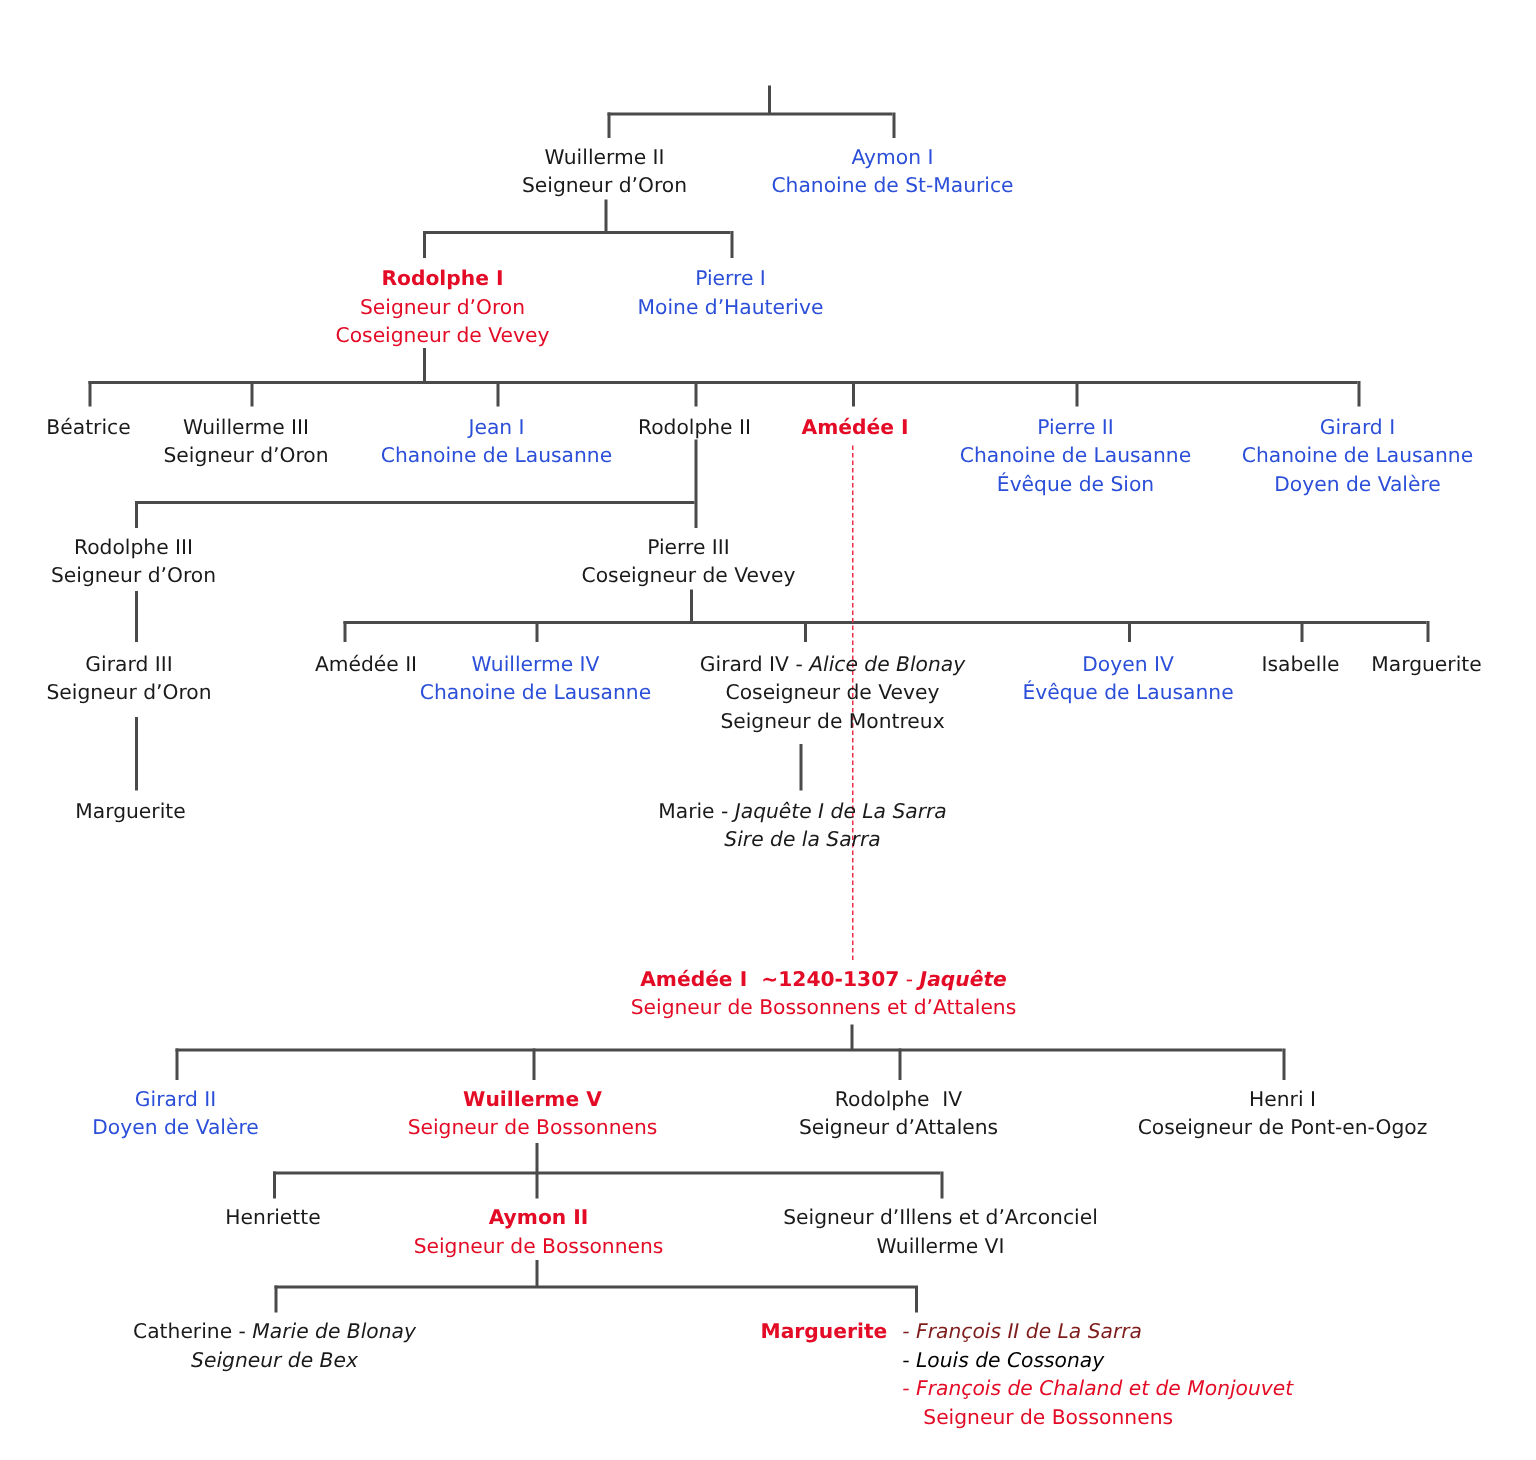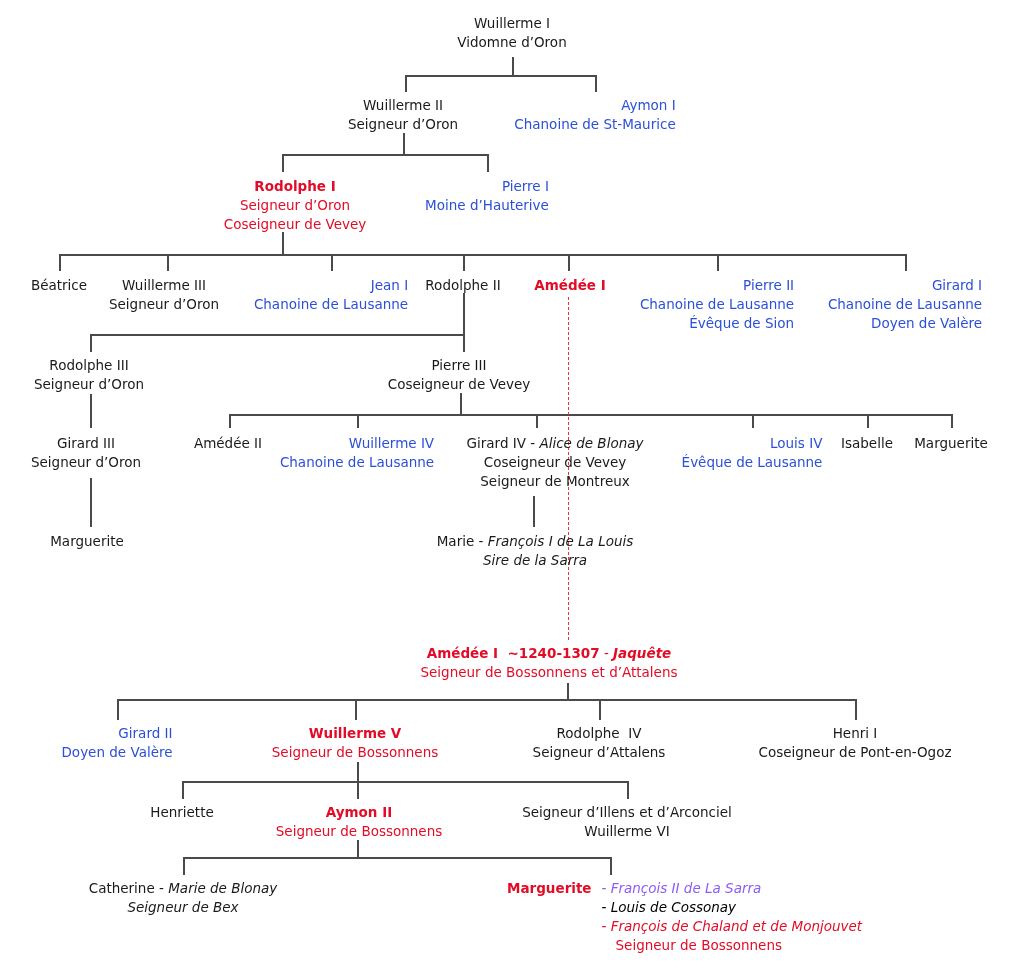--- a/index.html
+++ b/index.html
@@ -1,23 +1,23 @@
 <!DOCTYPE html>
 <html><head>
 <meta charset="utf-8">
 <style>
   html,body{margin:0;padding:0;background:#ffffff;}
   .canvas{position:relative;width:1024px;height:973px;background:#ffffff;overflow:hidden;
           font-family:"DejaVu Sans","Liberation Sans",sans-serif;}
   .node{position:absolute;transform:translateX(-50%);text-align:center;
         font-size:13.5px;line-height:19px;color:#1a1a1a;}
   .ln{white-space:pre;}
-  .blue{color:#2b4fd8;text-align:right;}
+  .blue{color:#2b4fd8;}
   .red{color:#e30b26;}
-  .purple{color:#8b5cf6;}
+  .purple{color:#7f1d1d;}
   .b{font-weight:bold;}
   .i{font-style:italic;}
   .vl{position:absolute;width:1.5px;background:#4a4a4a;}
   .hl{position:absolute;height:1.5px;background:#4a4a4a;}
   .dash{position:absolute;width:0;border-left:1.5px dashed #ee2f48;}
   .mrow{position:absolute;display:flex;gap:10px;align-items:flex-start;text-align:left;
         font-size:13.5px;line-height:19px;}
   .mlist .ln{text-align:left;}
   .indent{padding-left:14px;}
 </style>
@@ -69,24 +69,20 @@
     <div class="vl" style="left:855px;top:699px;height:21px"></div>
     <div class="vl" style="left:357px;top:762px;height:37px"></div>
     <div class="vl" style="left:182px;top:781px;height:18px"></div>
     <div class="vl" style="left:627px;top:781px;height:18px"></div>
     <div class="vl" style="left:357px;top:840px;height:18px"></div>
     <div class="vl" style="left:183px;top:857px;height:18px"></div>
     <div class="vl" style="left:610px;top:857px;height:18px"></div>
     <div class="dash" style="left:568px;top:297px;height:343px"></div>
   </div>
 
-  <div class="node" style="left:512px;top:14px">
-    <div class="ln">Wuillerme I</div>
-    <div class="ln">Vidomne d’Oron</div>
-  </div>
 
   <div class="node" style="left:403px;top:96px">
     <div class="ln">Wuillerme II</div>
     <div class="ln">Seigneur d’Oron</div>
   </div>
   <div class="node blue" style="left:595px;top:96px">
     <div class="ln">Aymon I</div>
     <div class="ln">Chanoine de St-Maurice</div>
   </div>
 
@@ -134,48 +130,48 @@
   </div>
   <div class="node" style="left:459px;top:356px">
     <div class="ln">Pierre III</div>
     <div class="ln">Coseigneur de Vevey</div>
   </div>
 
   <div class="node" style="left:86px;top:434px">
     <div class="ln">Girard III</div>
     <div class="ln">Seigneur d’Oron</div>
   </div>
-  <div class="node" style="left:228px;top:434px">
+  <div class="node" style="left:244px;top:434px">
     <div class="ln">Amédée II</div>
   </div>
   <div class="node blue" style="left:357px;top:434px">
     <div class="ln">Wuillerme IV</div>
     <div class="ln">Chanoine de Lausanne</div>
   </div>
   <div class="node" style="left:555px;top:434px">
     <div class="ln"><span>Girard IV</span><span> - </span><span class="i">Alice de Blonay</span></div>
     <div class="ln">Coseigneur de Vevey</div>
     <div class="ln">Seigneur de Montreux</div>
   </div>
   <div class="node blue" style="left:752px;top:434px">
-    <div class="ln">Louis IV</div>
+    <div class="ln">Doyen IV</div>
     <div class="ln">Évêque de Lausanne</div>
   </div>
   <div class="node" style="left:867px;top:434px">
     <div class="ln">Isabelle</div>
   </div>
   <div class="node" style="left:951px;top:434px">
     <div class="ln">Marguerite</div>
   </div>
 
   <div class="node" style="left:87px;top:532px">
     <div class="ln">Marguerite</div>
   </div>
   <div class="node" style="left:535px;top:532px">
-    <div class="ln"><span>Marie</span><span> - </span><span class="i">François I de La Louis</span></div>
+    <div class="ln"><span>Marie</span><span> - </span><span class="i">Jaquête I de La Sarra</span></div>
     <div class="ln i">Sire de la Sarra</div>
   </div>
 
   <div class="node red" style="left:549px;top:644px">
     <div class="ln"><span class="b">Amédée I  ~1240-1307</span><span> - </span><span class="b i">Jaquête</span></div>
     <div class="ln">Seigneur de Bossonnens et d’Attalens</div>
   </div>
 
   <div class="node blue" style="left:117px;top:724px">
     <div class="ln">Girard II</div>

